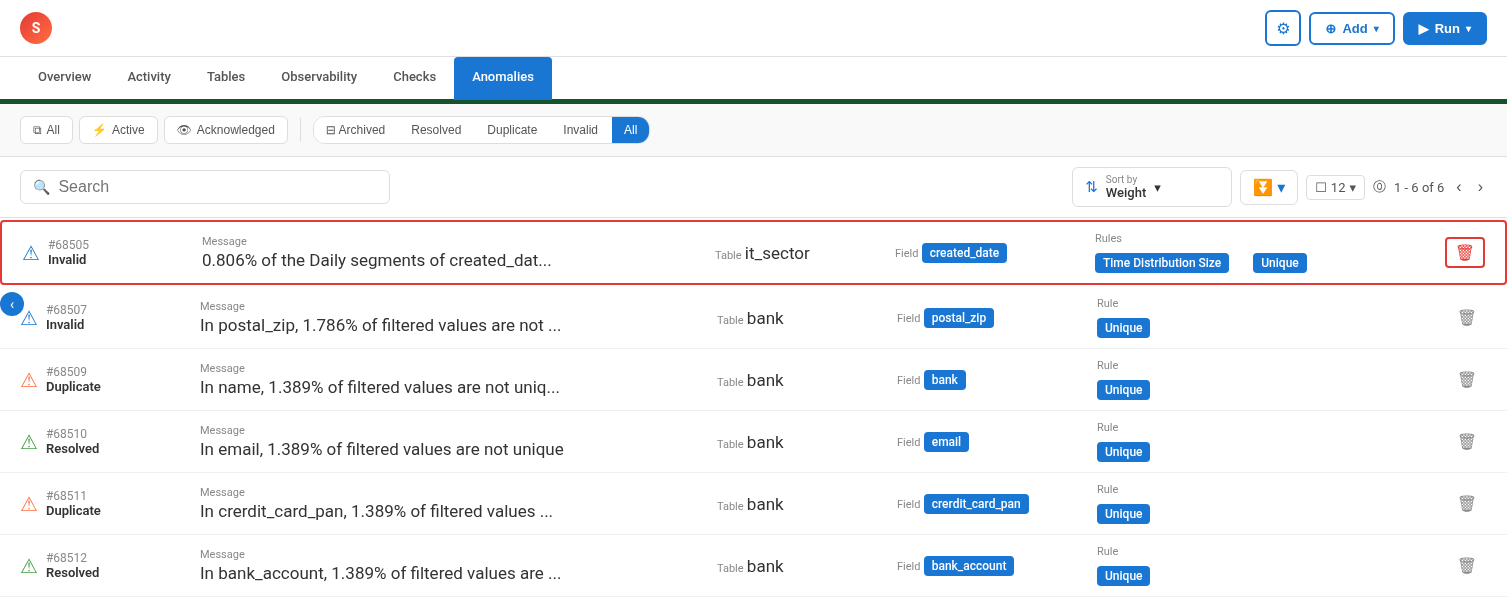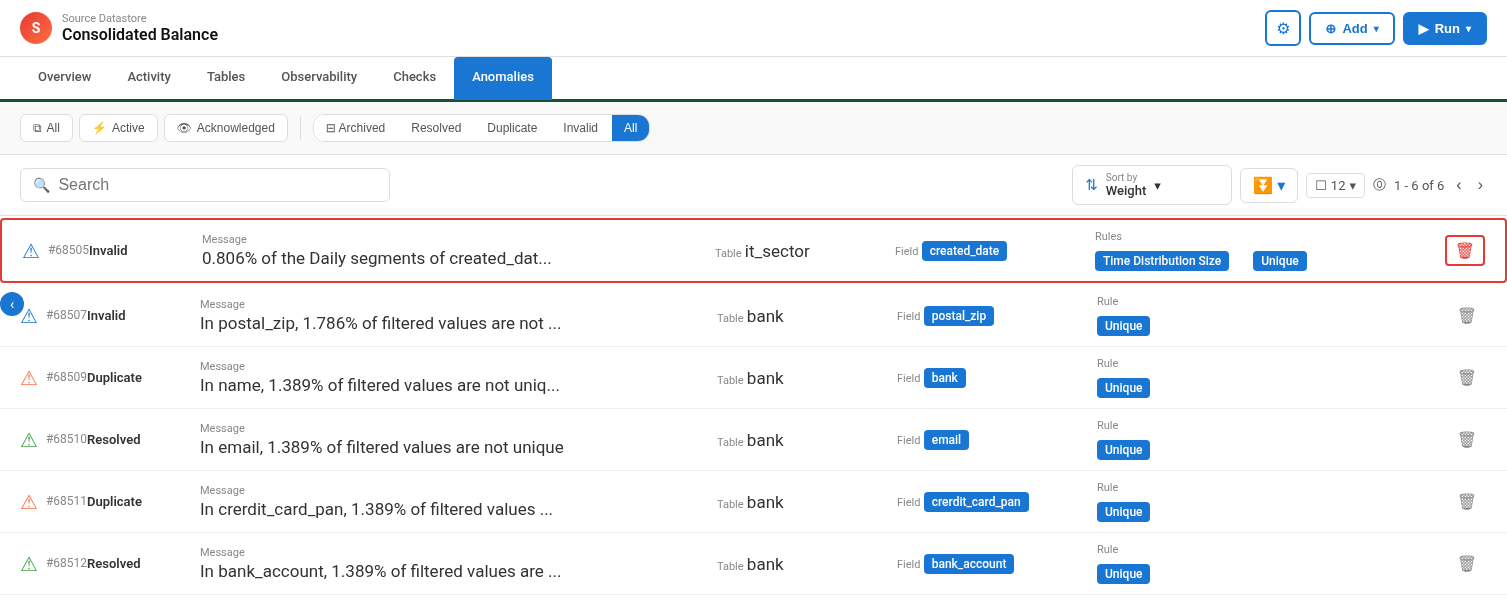--- a/index.html
+++ b/index.html
@@ -35,21 +35,21 @@
       display: flex; align-items: center; gap: 6px;
       padding: 7px 14px; border-radius: 6px;
       border: 2px solid #1976d2; background: #1976d2; color: #fff;
       cursor: pointer; font-weight: 600; font-size: 13px;
     }
     .btn-chevron { font-size: 10px; }
 
     
     .nav-tabs {
       display: flex; gap: 0; padding: 0 20px;
-      border-bottom: 3px solid #14532d; background: #fff;
+      border-bottom: 5px solid #14532d; background: #fff;
     }
     .nav-tab {
       padding: 12px 18px; cursor: pointer; font-size: 13px; color: #555;
       border-bottom: 3px solid transparent; font-weight: 500;
     }
     .nav-tab.active-tab { color: #1976d2; border-bottom-color: transparent; background: #1976d2; color: #fff; border-radius: 4px 4px 0 0; margin-bottom: -1px; }
 
     
     .filter-bar {
       display: flex; align-items: center; gap: 8px;
@@ -114,21 +114,21 @@
       align-items: center;
       padding: 10px 20px;
       border-bottom: 1px solid #f0f0f0;
       min-height: 56px;
     }
     .anomaly-row.highlighted {
       border: 2px solid #e53935; border-radius: 4px;
       background: #fff; margin: 2px 0;
     }
     .row-id-status { display: flex; align-items: center; gap: 8px; }
-    .row-id { display: flex; flex-direction: row; }
+    .row-id { display: flex; flex-direction: column; }
     .row-num { font-size: 12px; color: #888; }
     .row-status { font-size: 13px; font-weight: 600; color: #333; }
     .row-message-col { display: flex; flex-direction: column; }
     .col-label { font-size: 11px; color: #888; margin-bottom: 2px; }
     .col-value { font-size: 17px; color: #333; white-space: nowrap; overflow: hidden; text-overflow: ellipsis; max-width: 400px; }
     .badge-field {
       display: inline-block; padding: 3px 8px; border-radius: 4px;
       background: #1976d2; color: #fff; font-size: 12px; font-weight: 500;
     }
     .badge-rule {
@@ -154,24 +154,20 @@
 </head>
 <body>
 
 <div class="back-btn">‹</div>
 
 <div class="top-header">
   <div class="brand">
     <div class="brand-logo">
       <span>S</span>
     </div>
-    <div class="brand-text">
-      <div class="subtitle">Source Datastore</div>
-      <div class="title">Consolidated Balance</div>
-    </div>
   </div>
   <div class="header-actions">
     <button class="btn-icon">
       <span>⚙</span>
     </button>
     <button class="btn-add">
       <span>⊕</span>
       <span>Add</span>
       <span class="btn-chevron">▾</span>
     </button>

